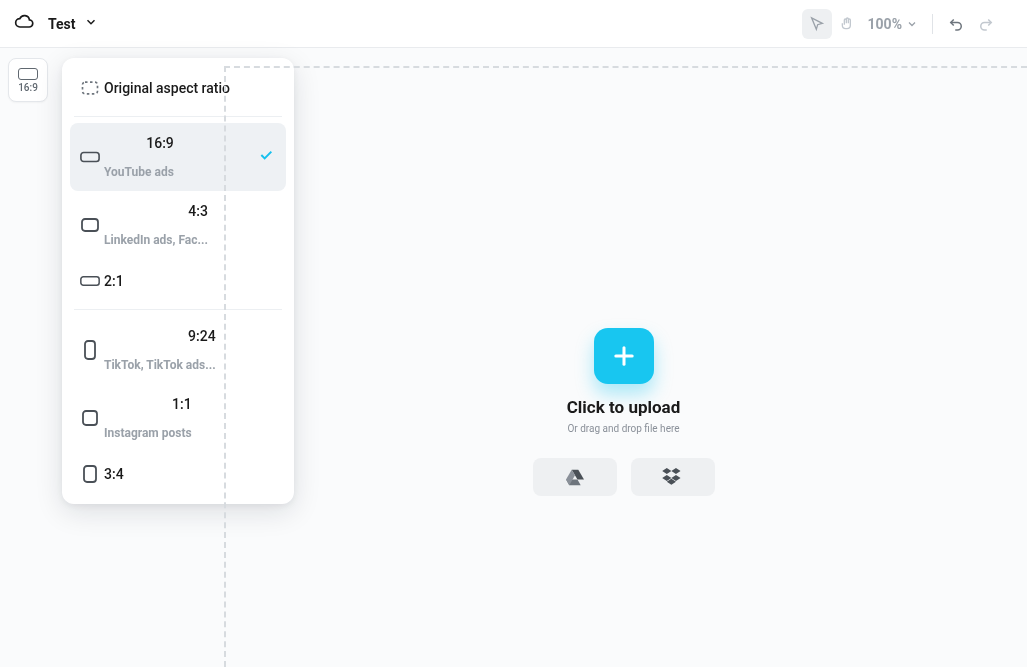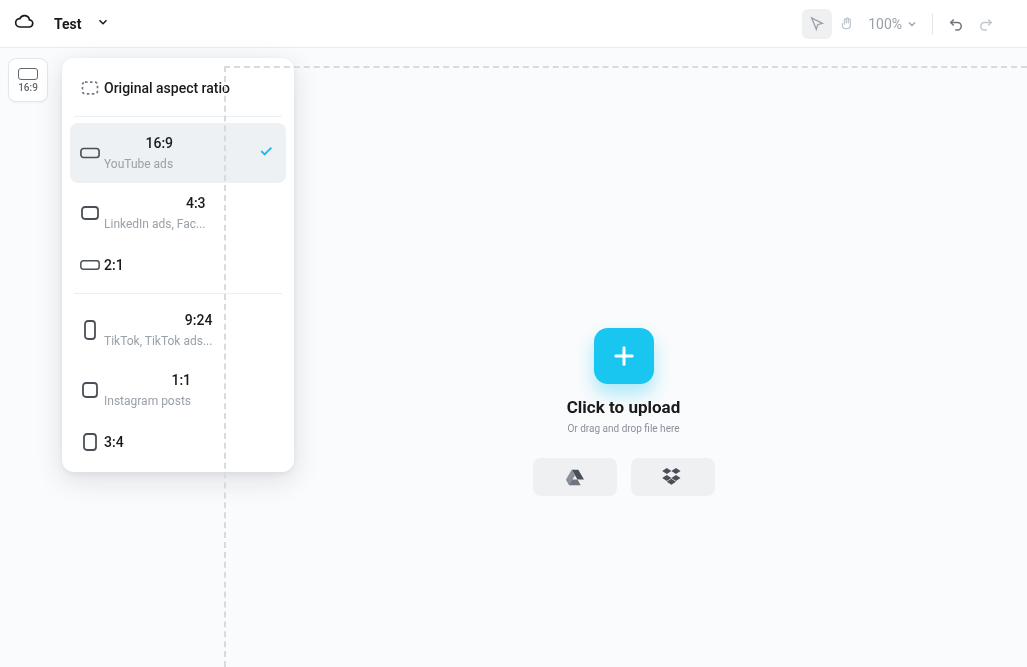--- a/index.html
+++ b/index.html
@@ -16,34 +16,35 @@
     .topbar {
       height: 48px;
       display: flex;
       align-items: center;
       padding: 0 14px;
       border-bottom: 1px solid #e9ebee;
     }
     .topbar-left {
       display: flex;
       align-items: center;
-      gap: 14px;
+      gap: 8px;
     }
     .project-name {
       font-weight: 700;
       font-size: 14px;
       color: #1a1a1a;
       margin-left: 6px;
     }
     .topbar-center {
       margin-left: auto;
       display: flex;
       align-items: center;
       gap: 0;
       padding-right: 12px;
+      font-weight: bold;
     }
     .tool-btn {
       width: 30px;
       height: 30px;
       border-radius: 6px;
       display: flex;
       align-items: center;
       justify-content: center;
       cursor: pointer;
     }
@@ -140,21 +141,22 @@
     }
     .ratio-texts { display: flex; flex-direction: column; }
     .ratio-label {
       font-size: 14px;
       color: #1a1a1a;
       font-weight: 550;
     }
     .ratio-sub {
       font-size: 12px;
       color: #9aa1a9;
-      margin-top: 6px;
+      margin-top: 14px;
+      font-weight: bold;
     }
     .ratio-check {
       position: absolute;
       right: 12px;
       top: 50%;
       transform: translateY(-50%);
       color: #16c0ee;
     }
     .ratio-divider {
       height: 1px;

